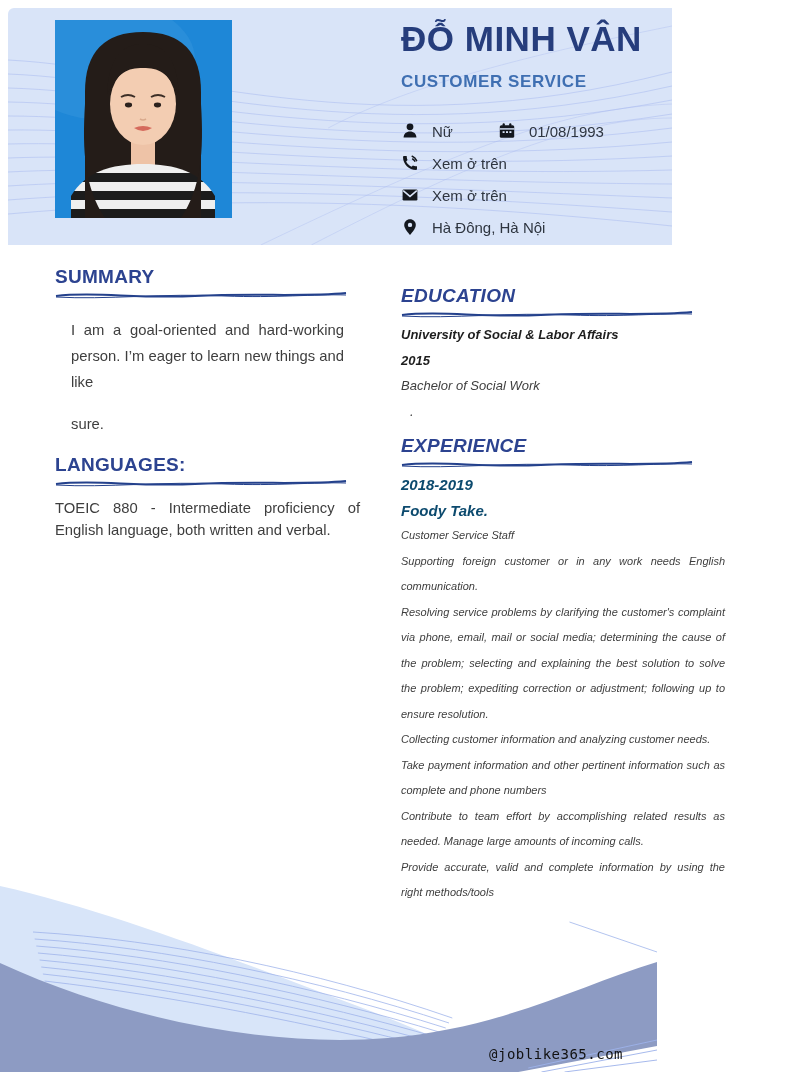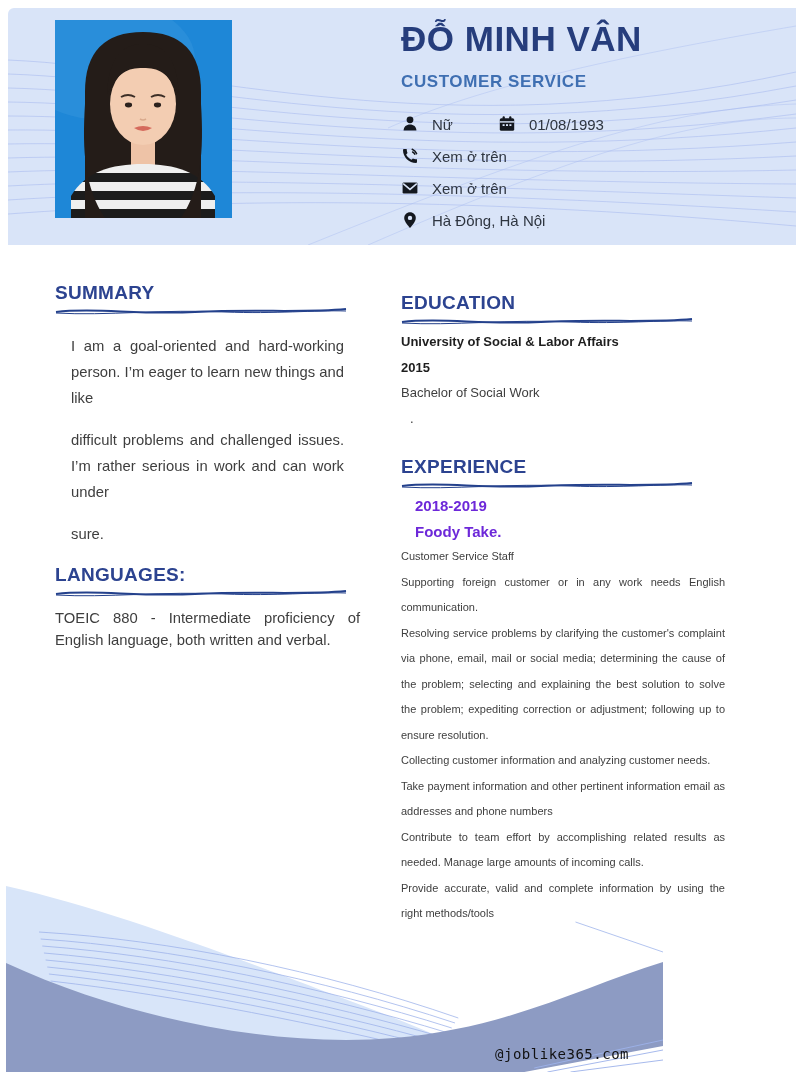--- a/index.html
+++ b/index.html
@@ -1,56 +1,56 @@
 <!DOCTYPE html>
 <html><head>
 <meta charset="utf-8">
 <style>
   html,body{margin:0;padding:0;background:#ffffff;}
   .page{position:relative;width:796px;height:1072px;background:#ffffff;overflow:hidden;
         font-family:"Liberation Sans",sans-serif;}
 
   
-  .header{position:absolute;left:8px;top:8px;width:788px;height:237px;
+  .header{position:absolute;left:8px;top:8px;width:664px;height:237px;
           background:#d9e4f8;border-top-left-radius:6px;}
   .header-waves{position:absolute;inset:0;width:100%;height:100%;}
   .photo{position:absolute;left:47px;top:12px;width:177px;height:198px;overflow:hidden;}
   .photo svg{display:block;}
   .name{position:absolute;left:393px;top:10px;margin:0;font-size:35px;line-height:42px;
         font-weight:bold;letter-spacing:.5px;color:#263d7c;}
   .job-title{position:absolute;left:393px;top:62px;margin:0;font-size:17px;line-height:24px;
         font-weight:bold;letter-spacing:.6px;color:#3f6fb2;}
   .contact{position:absolute;left:393px;top:107px;}
-  .c-row{display:flex;align-items:flex-start;height:32px;}
+  .c-row{display:flex;align-items:center;height:32px;}
   .c-item{display:flex;align-items:center;gap:13px;font-size:15px;color:#2e3540;}
   .c-dob{margin-left:45px;}
   .cicon{width:18px;height:18px;flex:0 0 18px;}
 
   
-  .col-left{position:absolute;left:55px;top:282px;width:305px;}
-  .col-right{position:absolute;left:401px;top:292px;width:324px;}
+  .col-left{position:absolute;left:55px;top:266px;width:305px;}
+  .col-right{position:absolute;left:401px;top:285px;width:324px;font-style:italic;}
   .section-title{margin:0;font-size:19px;line-height:22px;font-weight:bold;
                  letter-spacing:.3px;color:#2c4390;}
   .rule{display:block;width:293px;height:12px;margin-top:1px;}
   .summary-text p{margin:16px;text-align:justify;font-size:14.8px;line-height:26px;color:#3e3e3e;}
   .summary-text{margin-top:7px;}
   .lang-head{margin-top:17px;}
   .lang-text{margin:8px 0 0 0;text-align:justify;font-size:14.8px;line-height:22px;color:#3e3e3e;}
   .edu{margin-top:2px;}
   .edu p{margin:0;font-size:13px;line-height:25.5px;color:#3e3e3e;}
   .edu p.b{font-weight:bold;color:#1e1e1e;}
   .edu-dot{padding-left:9px;}
-  .exp-head{margin-top:25px;}
+  .exp-head{margin-top:11px;}
   .exp{margin-top:2px;}
   .exp p{margin:0;font-size:11px;line-height:25.5px;color:#3e3e3e;}
-  .exp p.b{font-weight:bold;color:#6d28d9;font-size:15px;margin-left:14px;}
+  .exp p.b{font-weight:bold;color:#0c4a6e;font-size:15px;}
   .exp p.body{text-align:justify;}
 
   
-  .footer{position:absolute;left:6px;bottom:0;width:657px;height:202px;}
+  .footer{position:absolute;left:0;bottom:0;width:657px;height:202px;}
   .footer svg{position:absolute;inset:0;width:100%;height:100%;}
   .watermark{position:absolute;right:34px;bottom:10px;z-index:3;
              font-family:"DejaVu Sans Mono",monospace;font-size:14px;
              letter-spacing:.5px;color:#111111;}
 </style>
 </head>
 <body>
 
 <div class="page">
 
@@ -156,21 +156,20 @@
   </header>
 
   <section class="col-left">
     <h3 class="section-title">SUMMARY</h3>
     <svg class="rule" viewBox="0 0 293 12" fill="none">
       <path d="M1,7 C40,2 80,10 140,7 C200,4 250,8 291,4" stroke="#24418c" stroke-width="2"></path>
       <path d="M1,8 C50,11 110,4 170,7 C220,9 260,5 291,6" stroke="#24418c" stroke-width="1"></path>
     </svg>
     <div class="summary-text">
       <p>I am a goal-oriented and hard-working person. I’m eager to learn new things and like</p>
-      <p>difficult problems and challenged issues. I’m rather serious in work and can work under</p>
       <p>sure.</p>
     </div>
 
     <h3 class="section-title lang-head">LANGUAGES:</h3>
     <svg class="rule" viewBox="0 0 293 12" fill="none">
       <path d="M1,7 C40,2 80,10 140,7 C200,4 250,8 291,4" stroke="#24418c" stroke-width="2"></path>
       <path d="M1,8 C50,11 110,4 170,7 C220,9 260,5 291,6" stroke="#24418c" stroke-width="1"></path>
     </svg>
     <p class="lang-text">TOEIC 880 - Intermediate proficiency of English language, both written and verbal.</p>
   </section>
@@ -193,21 +192,21 @@
       <path d="M1,7 C40,2 80,10 140,7 C200,4 250,8 291,4" stroke="#24418c" stroke-width="2"></path>
       <path d="M1,8 C50,11 110,4 170,7 C220,9 260,5 291,6" stroke="#24418c" stroke-width="1"></path>
     </svg>
     <div class="exp">
       <p class="b">2018-2019</p>
       <p class="b">Foody Take.</p>
       <p>Customer Service Staff</p>
       <p class="body">Supporting foreign customer or in any work needs English communication.</p>
       <p class="body">Resolving service problems by clarifying the customer's complaint via phone, email, mail or social media; determining the cause of the problem; selecting and explaining the best solution to solve the problem; expediting correction or adjustment; following up to ensure resolution.</p>
       <p class="body">Collecting customer information and analyzing customer needs.</p>
-      <p class="body">Take payment information and other pertinent information email as addresses and phone numbers</p>
+      <p class="body">Take payment information and other pertinent information such as complete and phone numbers</p>
       <p class="body">Contribute to team effort by accomplishing related results as needed. Manage large amounts of incoming calls.</p>
       <p class="body">Provide accurate, valid and complete information by using the right methods/tools</p>
     </div>
   </section>
 
   <footer class="footer">
     <svg viewBox="0 0 796 202" preserveAspectRatio="none">
       <path d="M0,16 C140,42 300,95 430,135 C510,160 575,185 624,202 L0,202 Z" fill="#d8e5f9"></path>
       <g stroke="#9db2ea" stroke-width="1" fill="none" opacity="0.85">
         <path d="M40,62  C200,70  380,100 548,148"></path>

